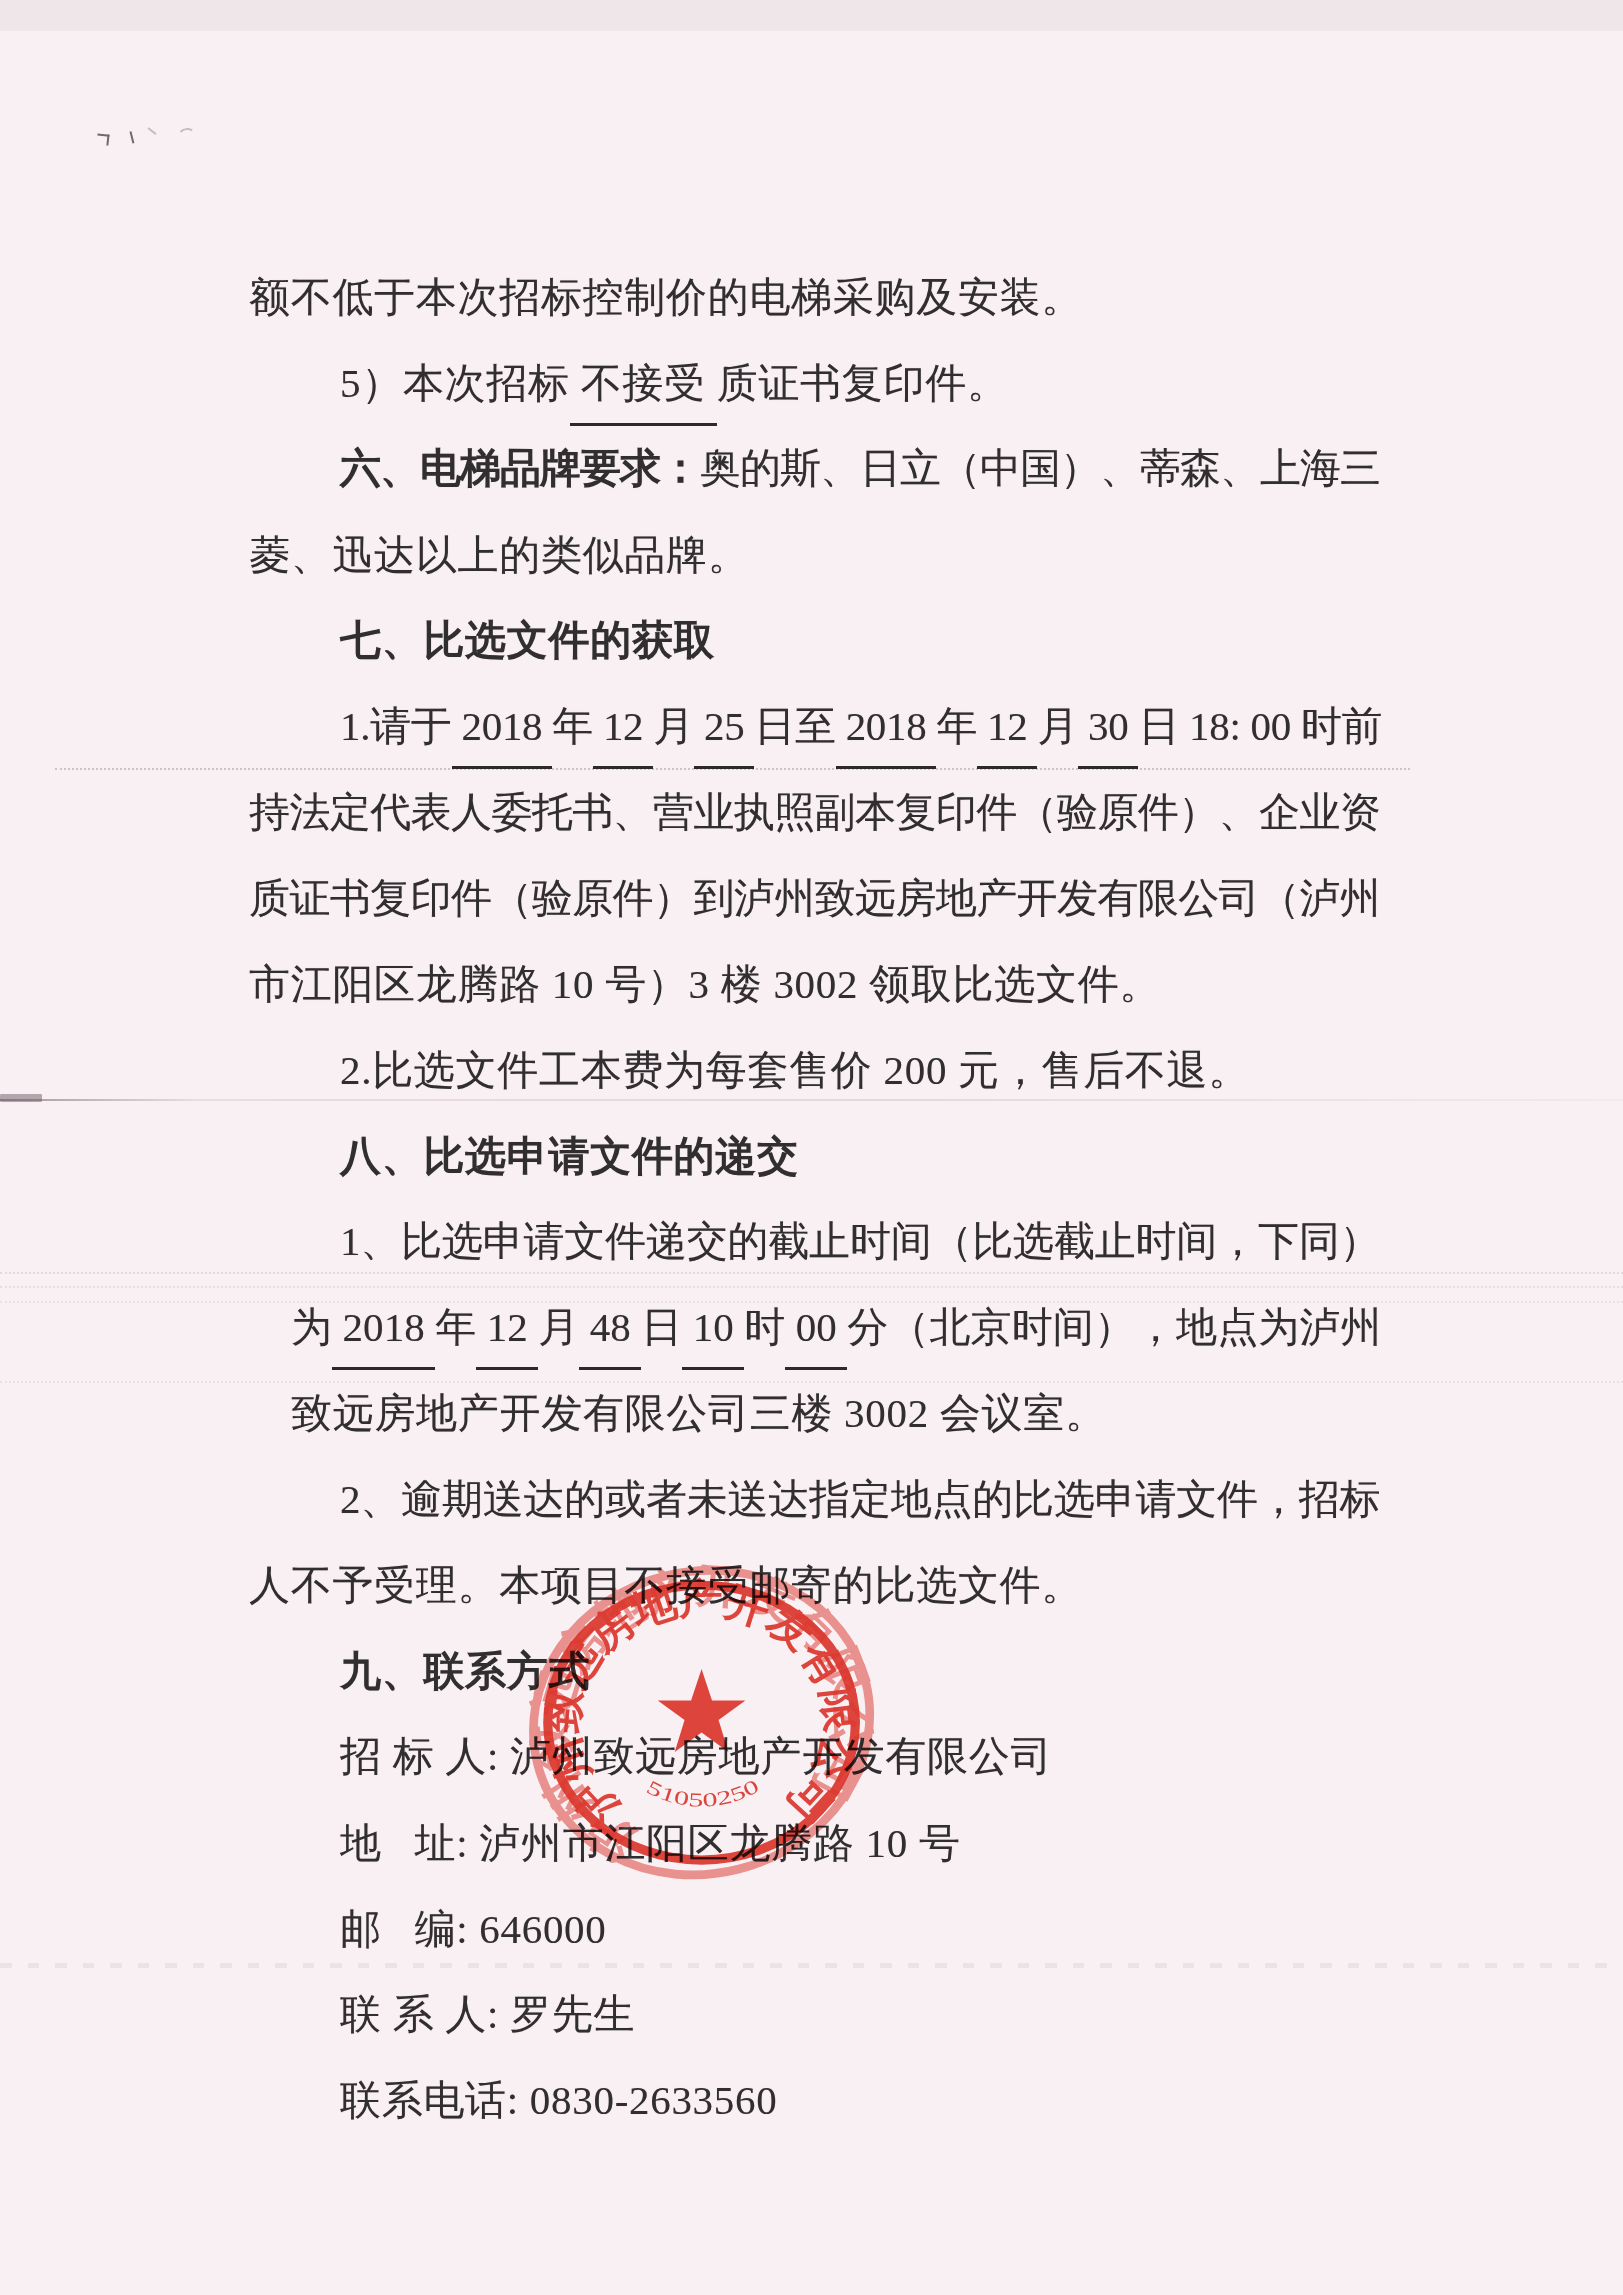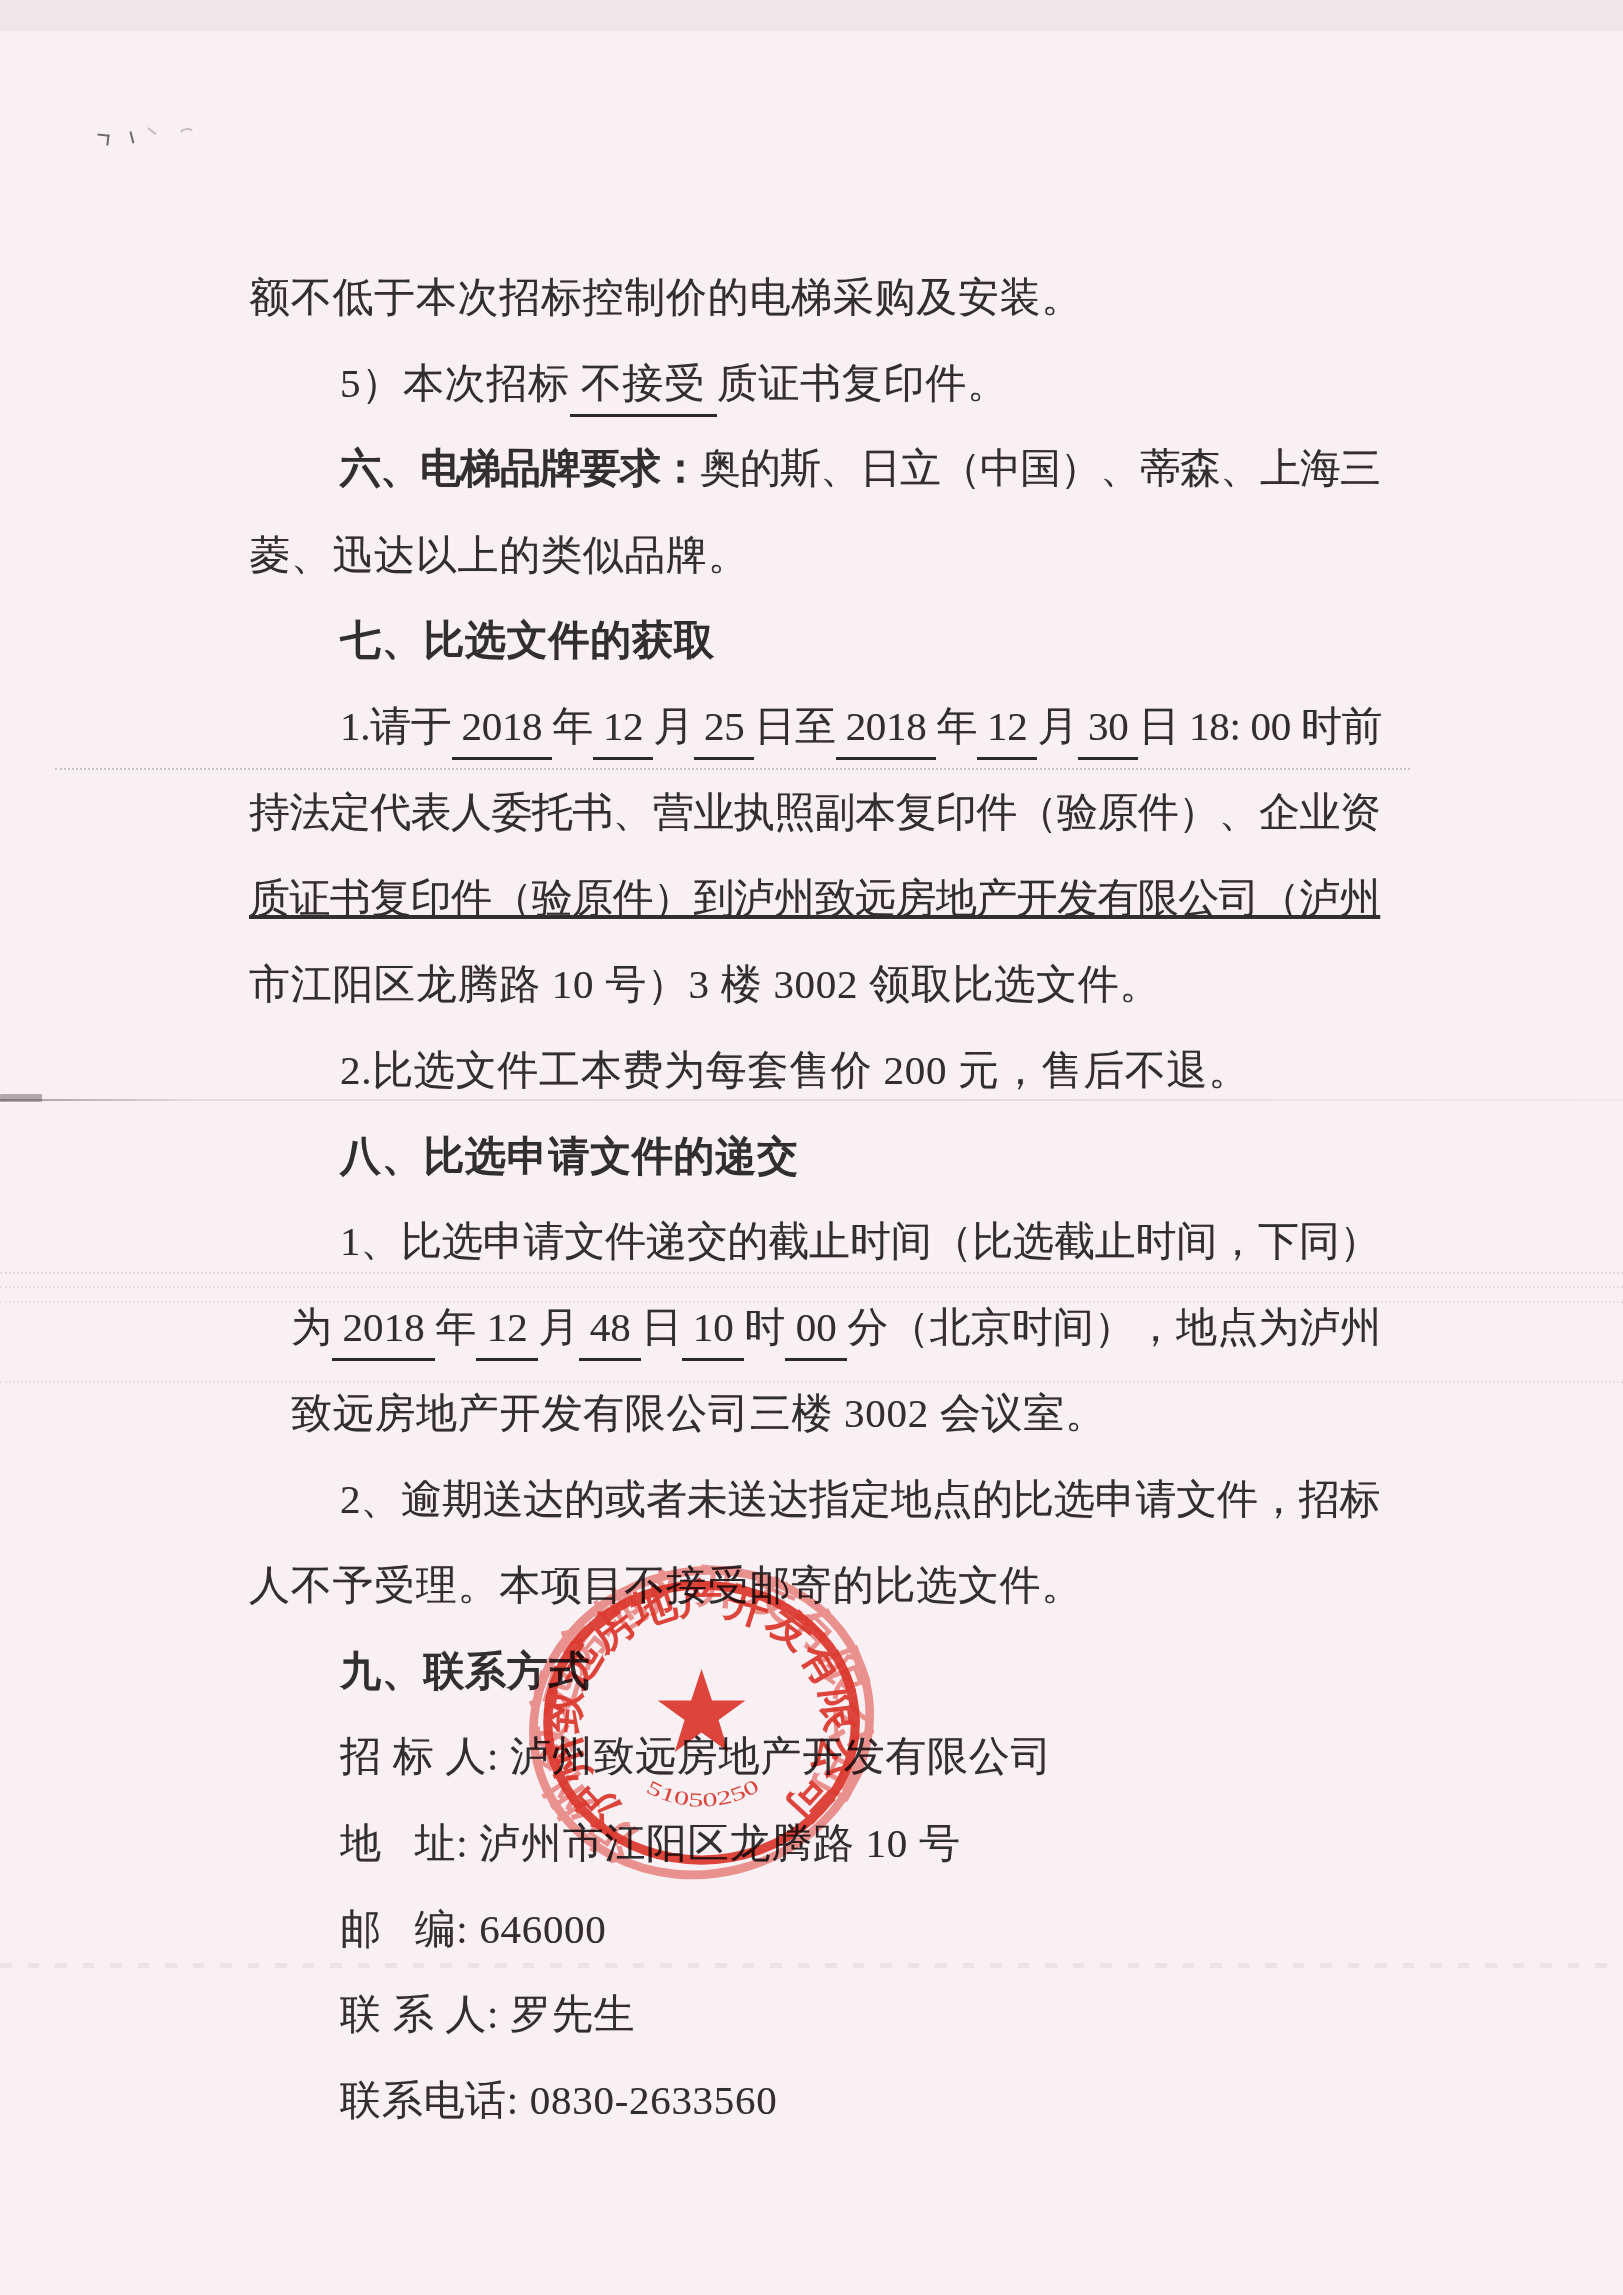--- a/index.html
+++ b/index.html
@@ -17,21 +17,21 @@
     position:absolute;
     white-space:pre;
     font-size:41px;
     line-height:43px;
     letter-spacing:0.7px;
     text-shadow:0 0 0.7px rgba(60,55,60,.35);
   }
   .line .b{font-weight:bold;}
   .line .u{
     border-bottom:3.9px solid #2c292b;
-    padding-bottom:8px;
+    padding-bottom:17px;
   }
   
   .pen-mark{position:absolute;}
   .pm1{left:97px;top:103px;width:9.8px;height:8.5px;border-top:2.6px solid #585055;border-right:2.6px solid #585055;transform:rotate(6deg);opacity:.85;}
   .pm2{left:126px;top:101px;width:4.6px;height:11.8px;border-right:2.6px solid #4f474c;transform:rotate(-14deg);opacity:.8;}
   .pm3{left:147px;top:99px;width:9.8px;height:0;border-top:2px solid #7d7075;transform:rotate(38deg);opacity:.4;}
   .pm4{left:178px;top:97px;width:14.4px;height:11.8px;border:2px solid transparent;border-top:2px solid #8d7f85;border-radius:50%;transform:rotate(-8deg);opacity:.45;}
   
   .artifact{position:absolute;pointer-events:none;}
   .a-dot1{left:55px;top:737px;width:1355px;border-top:2px dotted rgba(125,105,115,.35);}
@@ -71,21 +71,21 @@
   <div class="artifact a-band5"></div>
 
   <div id="text-layer">
       <div class="line" style="left: 249px; top: 245px;"><span>额不低于本次招标控制价的电梯采购及安装。</span></div>
       <div class="line" style="left: 340px; top: 331px;"><span>5）本次招标</span><span class="u"> 不接受 </span><span>质证书复印件。</span></div>
       <div class="line" style="left: 340px; top: 416px; letter-spacing: -1px; font-family: Liberation Serif, serif;"><span class="b">六、电梯品牌要求：</span><span>奥的斯、日立（中国）、蒂森、上海三</span></div>
       <div class="line" style="left: 249px; top: 503px;"><span>菱、迅达以上的类似品牌。</span></div>
       <div class="line" style="left: 340px; top: 588px; text-align: right;"><span class="b">七、比选文件的获取</span></div>
       <div class="line" style="left: 340px; top: 674px; letter-spacing: -0.3px;"><span>1.请于</span><span class="u"> 2018 </span><span>年</span><span class="u"> 12 </span><span>月</span><span class="u"> 25 </span><span>日至</span><span class="u"> 2018 </span><span>年</span><span class="u"> 12 </span><span>月</span><span class="u"> 30 </span><span>日 18: 00 时前</span></div>
       <div class="line" style="left: 249px; top: 760px; letter-spacing: -0.6px;"><span>持法定代表人委托书、营业执照副本复印件（验原件）、企业资</span></div>
-      <div class="line" style="left: 249px; top: 846px; letter-spacing: -0.6px; text-decoration: underline;"><span>质证书复印件（验原件）到泸州致远房地产开发有限公司（泸州</span></div>
+      <div class="line" style="left: 249px; top: 846px; letter-spacing: -0.6px;"><span>质证书复印件（验原件）到泸州致远房地产开发有限公司（泸州</span></div>
       <div class="line" style="left: 249px; top: 932px;"><span>市江阳区龙腾路 10 号）3 楼 3002 领取比选文件。</span></div>
       <div class="line" style="left: 340px; top: 1018px;"><span>2.比选文件工本费为每套售价 200 元，售后不退。</span></div>
       <div class="line" style="left: 340px; top: 1104px;"><span class="b">八、比选申请文件的递交</span></div>
       <div class="line" style="left: 340px; top: 1189px; letter-spacing: -0.2px;"><span>1、比选申请文件递交的截止时间（比选截止时间，下同）</span></div>
       <div class="line" style="left: 291px; top: 1275px; letter-spacing: 0.1px;"><span>为</span><span class="u"> 2018 </span><span>年</span><span class="u"> 12 </span><span>月</span><span class="u"> 48 </span><span>日</span><span class="u"> 10 </span><span>时</span><span class="u"> 00 </span><span>分（北京时间），地点为泸州</span></div>
       <div class="line" style="left: 291px; top: 1361px;"><span>致远房地产开发有限公司三楼 3002 会议室。</span></div>
       <div class="line" style="left: 340px; top: 1447px; letter-spacing: -0.2px;"><span>2、逾期送达的或者未送达指定地点的比选申请文件，招标</span></div>
       <div class="line" style="left: 249px; top: 1533px;"><span>人不予受理。本项目不接受邮寄的比选文件。</span></div>
       <div class="line" style="left: 340px; top: 1619px;"><span class="b">九、联系方式</span></div>
       <div class="line" style="left: 340px; top: 1704px;"><span>招 标 人: 泸州致远房地产开发有限公司</span></div>

